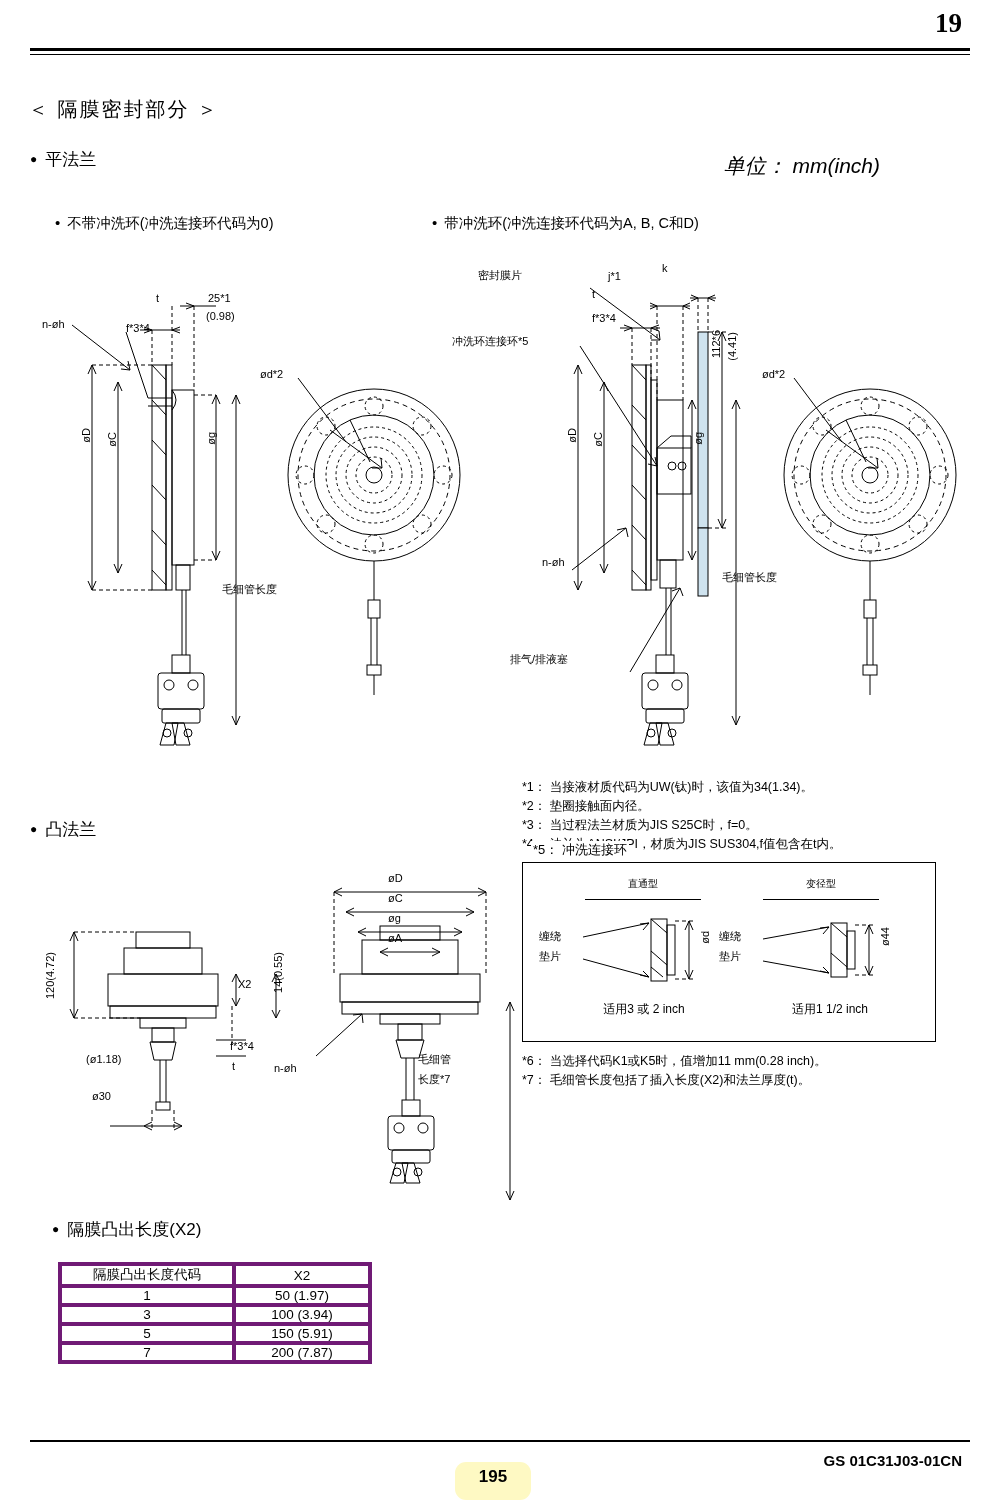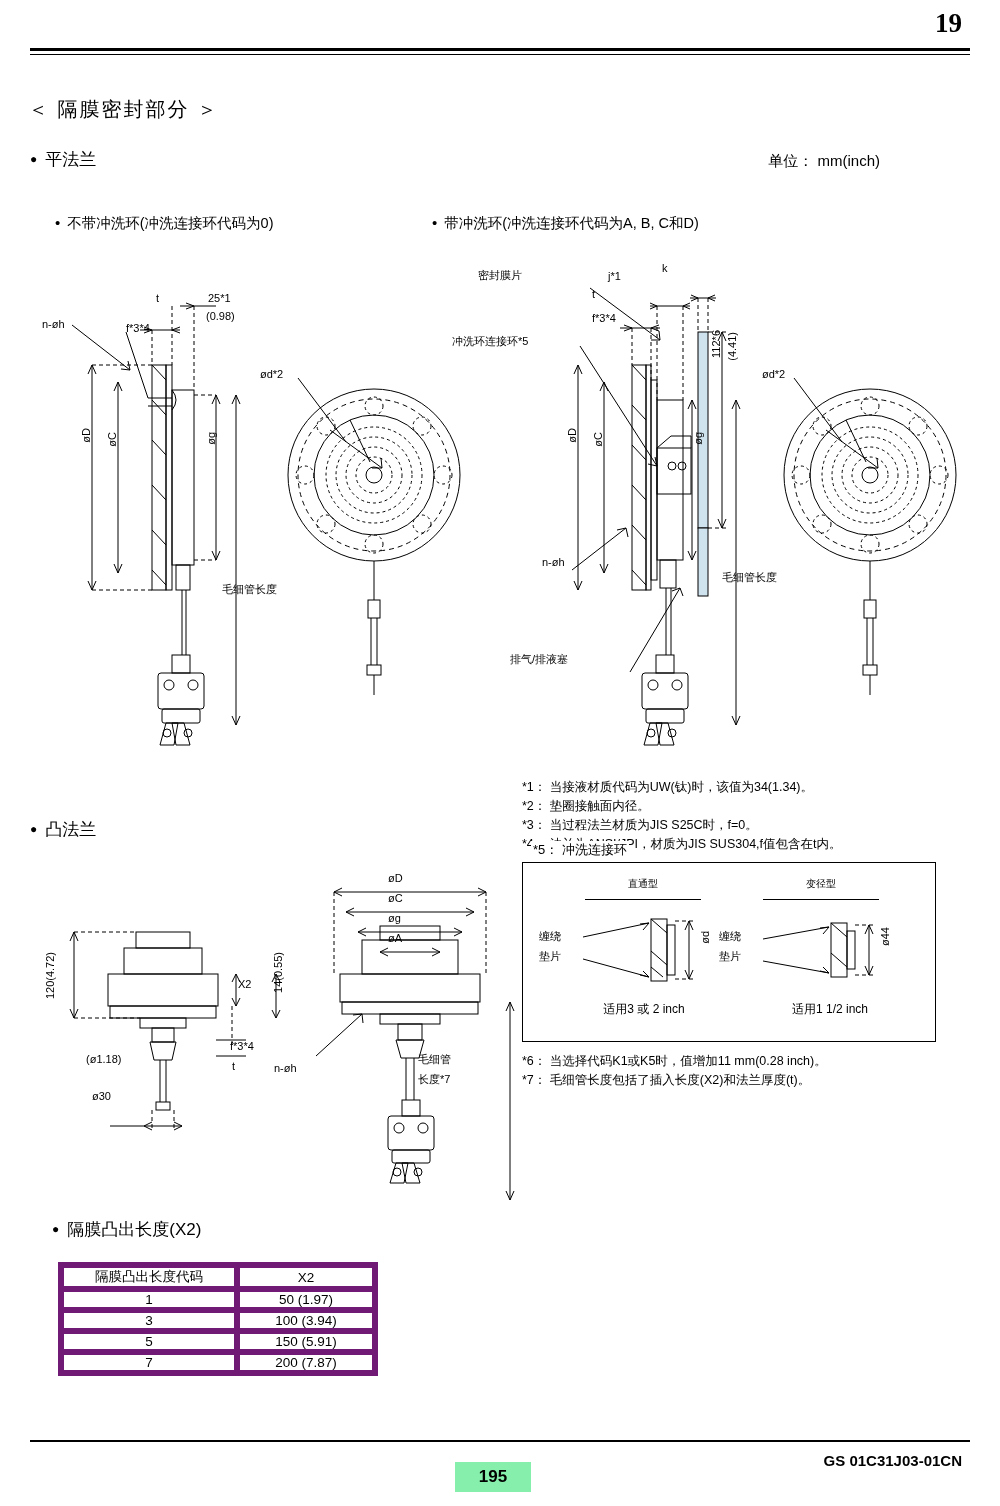--- a/index.html
+++ b/index.html
@@ -24,36 +24,36 @@
     border-top:1px solid #000;
   }
   .rule-bot{
     position:absolute;left:30px;top:1440px;width:940px;height:0;
     border-top:2px solid #000;
   }
   .footer-code{
     position:absolute;right:38px;top:1452px;font-size:15px;font-weight:bold;
   }
   .footer-page{
-    position:absolute;left:455px;top:1462px;width:76px;height:30px;
-    background:#86efac;text-align:center;line-height:30px;font-size:17px;font-weight:bold;
+    position:absolute;left:455px;top:1462px;width:76px;height:38px;
+    background:#fef9c3;text-align:center;line-height:30px;font-size:17px;font-weight:bold;border-radius:11px;
   }
 
   
   .sec-title{
     position:absolute;left:28px;top:96px;font-size:20px;letter-spacing:2px;
   }
   .bullet-h{
     position:absolute;font-size:17px;
   }
   .bullet-h::before{
     content:"\25CF";font-size:12px;margin-right:8px;vertical-align:2px;
   }
   .unit-note{
-    position:absolute;right:120px;top:152px;font-size:15px;
+    position:absolute;right:120px;top:152px;font-size:21px;font-style:italic;
   }
   .sub-h{
     position:absolute;font-size:14.5px;
   }
   .sub-h::before{
     content:"\2022";font-size:15px;margin-right:7px;
   }
 
   
   .lbl{position:absolute;font-size:11px;white-space:nowrap;}
@@ -73,21 +73,21 @@
   .notebox .cap{position:absolute;left:8px;top:-22px;font-size:13px;background:#fff;padding:0 2px;}
   .nb-col-title{position:absolute;font-size:10px;text-align:center;}
   .nb-underline{position:absolute;height:0;border-top:1.5px solid #000;}
   .nb-caption{position:absolute;font-size:12px;text-align:center;white-space:nowrap;}
 
   
   .tbl{
     position:absolute;left:58px;top:1262px;border-collapse:collapse;font-size:13.5px;
   }
   .tbl td,.tbl th{
-    border:6px solid #701a75;padding:0 10px;text-align:center;font-weight:normal;
+    border:4px solid #701a75;padding:0 10px;text-align:center;font-weight:normal;
   }
   .tbl th:first-child,.tbl td:first-child{width:150px;}
   .tbl th:last-child,.tbl td:last-child{width:112px;}
 
   
   svg{position:absolute;left:0;top:0;overflow:visible;}
 </style>
 </head>
 <body>
 

